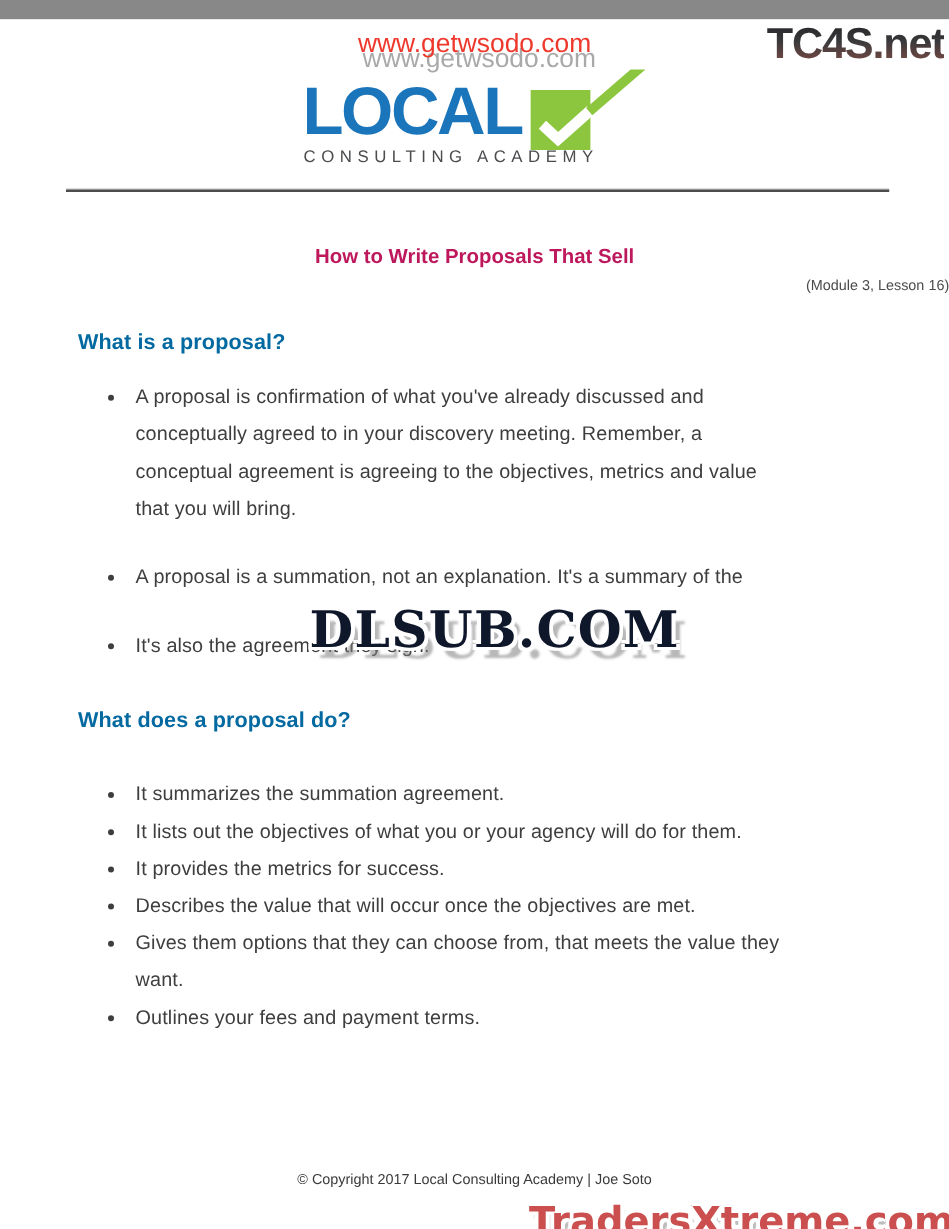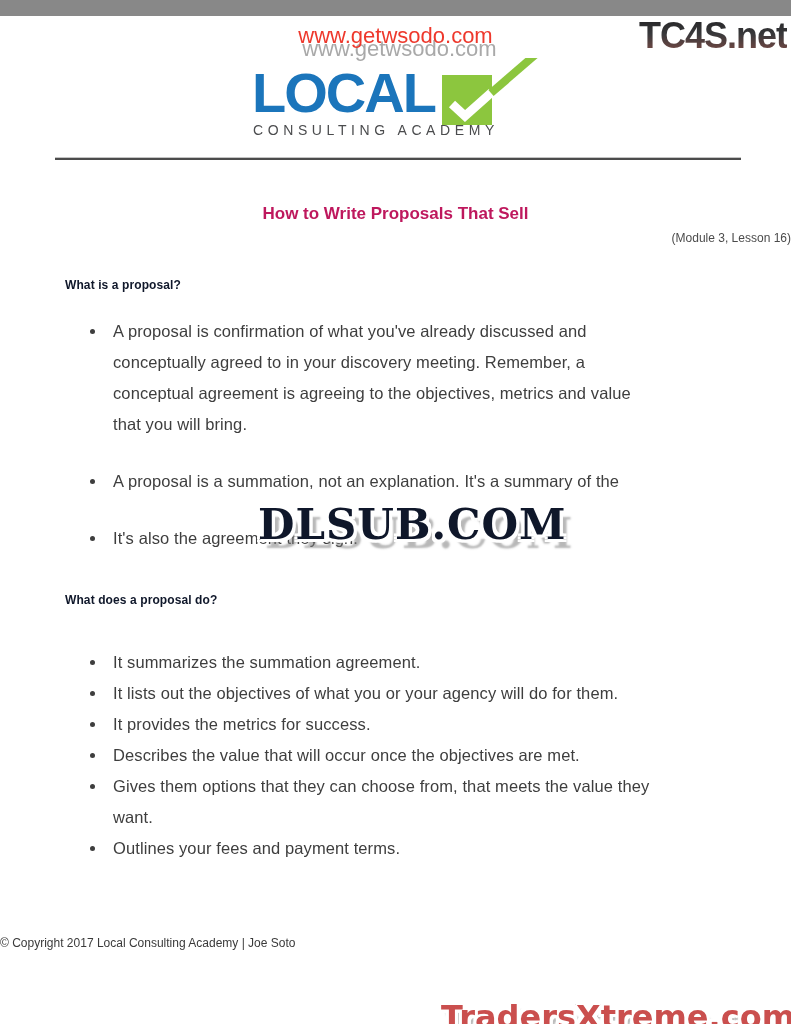--- a/index.html
+++ b/index.html
@@ -44,21 +44,21 @@
 
   
   .rule { position:absolute; top:142px; left:55px; width:686px; height:2px; background:#4c4c4c; box-shadow:0 -1px 0 #c4c4c4; }
 
   
   .title    { position:absolute; top:187px; left:0; width:100%; text-align:center; font-size:17px; font-weight:bold; color:#be185d; line-height:22px; }
   .subtitle { position:absolute; top:211px; left:0; width:100%; text-align:right; font-size:12px; color:#4b4b4b; line-height:22px; }
 
   
   .content { position:absolute; top:259px; left:65px; width:663px; font-size:16.5px; letter-spacing:0.1px; color:#3e3e3e; }
-  .content h2 { margin:0; font-size:12px; font-weight:bold; color:#0f172a; line-height:20px; }
+  .content h2 { margin:0; font-size:18px; font-weight:bold; color:#0369a1; line-height:20px; }
   .content h2.second { margin-top:36px; }
   ul.blist { list-style:none; margin:0; padding:0; }
   ul.blist.first  { margin-top:21px; }
   ul.blist.second { margin-top:37px; }
   ul.blist.first li + li { margin-top:26px; }
   li { position:relative; padding-left:48px; }
   li .dot { position:absolute; left:25px; top:13px; width:5px; height:5px; border-radius:50%; background:#3e3e3e; }
   .bl { line-height:31px; white-space:nowrap; }
   .spacer { display:inline-block; width:308px; }
 
@@ -67,21 +67,21 @@
     position:absolute; left:258px; top:484px; z-index:5;
     font-family:"DejaVu Serif", serif; font-weight:bold;
     font-size:42px; line-height:50px; letter-spacing:1px; color:#0f172a;
     text-shadow:
       -3px -3px 0 #fff, 3px -3px 0 #fff, -3px 3px 0 #fff, 3px 3px 0 #fff,
       -3px 0 0 #fff, 3px 0 0 #fff, 0 -3px 0 #fff, 0 3px 0 #fff,
       7px 9px 2px rgba(125,125,125,0.55);
   }
 
   
-  .footer { position:absolute; top:920px; left:0; width:100%; font-size:12px; color:#3a3a3a; line-height:15px; }
+  .footer { position:absolute; top:960px; left:0; width:100%; text-align:center; font-size:12px; color:#3a3a3a; line-height:15px; }
 
   
   .wm-bottom {
     position:absolute; top:983px; right:-4px; z-index:5;
     font-family:"DejaVu Sans", sans-serif; font-weight:bold;
     font-size:32px; line-height:36px; color:#ca4f4e; white-space:nowrap;
     -webkit-text-stroke:1.5px #4c1413; paint-order:stroke fill;
     text-shadow:
       -3px -3px 0 #fff, 3px -3px 0 #fff, -3px 3px 0 #fff, 3px 3px 0 #fff,
       0 -3px 0 #fff, 0 3px 0 #fff, -3px 0 0 #fff, 3px 0 0 #fff,

